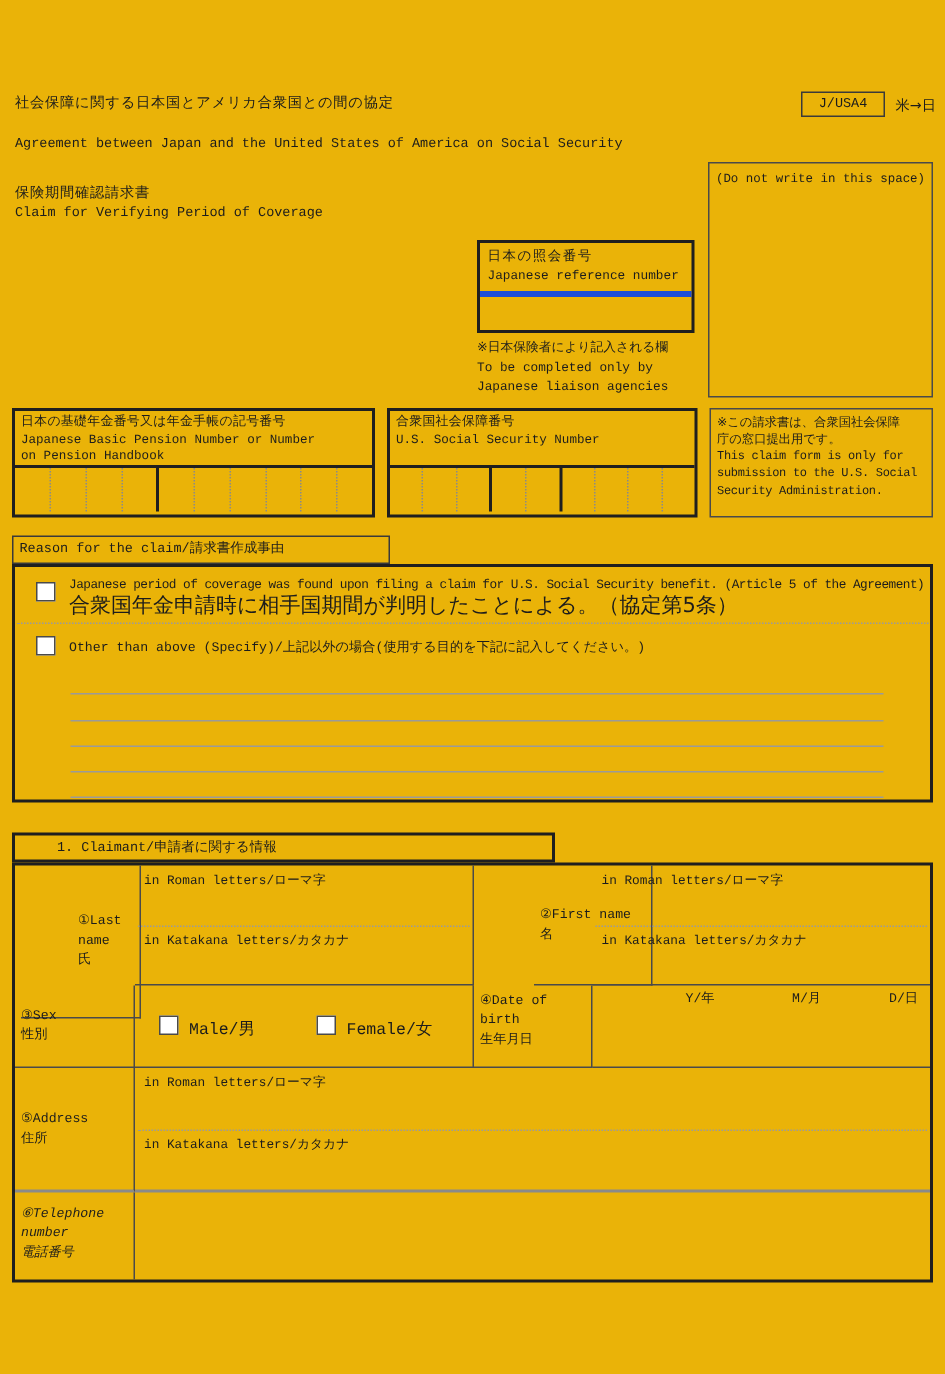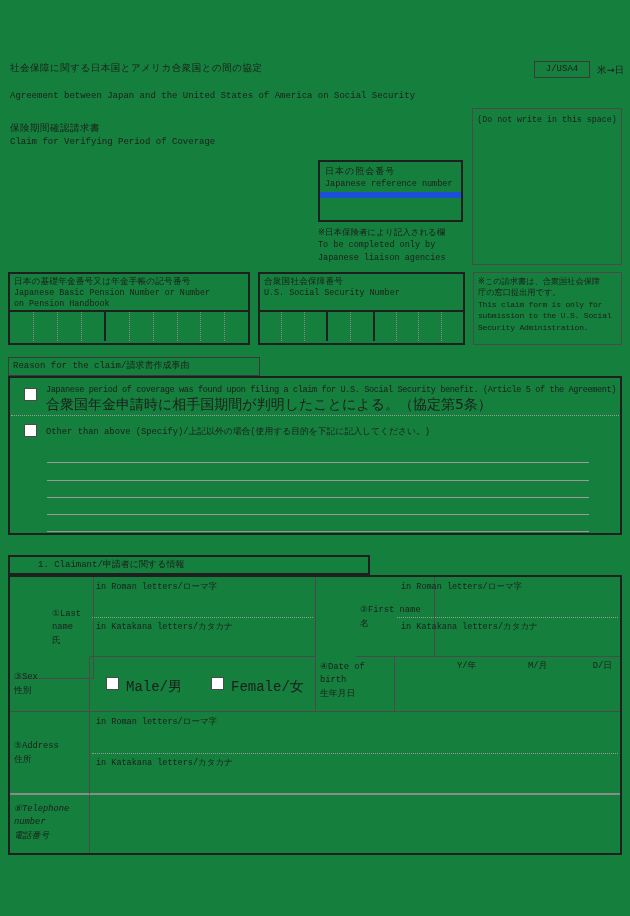--- a/index.html
+++ b/index.html
@@ -1,39 +1,39 @@
 <!DOCTYPE html>
 <html><head>
 <meta charset="utf-8">
 <style>
   * { margin:0; padding:0; box-sizing:border-box; }
   html,body { background:#e8e8e8; }
   .page {
     position:relative; width:630px; height:916px; margin:0 auto;
-    background:#15803d; color:#1c1c1c; overflow:hidden;
+    background:#eab308; color:#1c1c1c; overflow:hidden;
     font-family:"Liberation Mono","DejaVu Sans Mono",monospace;
     font-size:9px;
   }
   .abs { position:absolute; }
   .ja { font-family:"DejaVu Sans","Liberation Sans",sans-serif; }
   .box-thin { border:1px solid #3a3a3a; }
   .box-thick { border:2px solid #1f1f1f; }
 
   
   .title-ja { left:10px; top:62px; font-size:9.5px; letter-spacing:0.5px; }
   .code-box { left:534px; top:61px; width:56px; height:17px; text-align:center; line-height:15px; font-size:9px; }
   .direction { left:597px; top:64px; font-size:9.5px; }
   .title-en { left:10px; top:91px; font-size:9px; }
   .claim-ja { left:10px; top:122px; font-size:9.5px; letter-spacing:0.5px; }
   .claim-en { left:10px; top:137px; font-size:9px; }
   .dnw-box { left:472px; top:108px; width:150px; height:157px; border:1px solid #4a4a4a; text-align:center; padding-top:6px; font-size:8.3px; }
 
   
   .ref-box { left:318px; top:160px; width:145px; height:62px; }
-  .ref-label { height:36px; border-bottom:6px solid #1d4ed8; padding:3px 5px 0 5px; line-height:13px; }
+  .ref-label { height:36px; border-bottom:4px solid #1d4ed8; padding:3px 5px 0 5px; line-height:13px; }
   .ref-label .l1 { font-size:9px; letter-spacing:1px; }
   .ref-label .l2 { font-size:8.5px; }
   .ref-input { height:22px; }
   .ref-note { left:318px; top:226px; line-height:13px; font-size:8.5px; }
 
   
   .numbox { top:272px; height:73px; }
   .jp-box { left:8px; width:242px; }
   .ssn-box { left:258px; width:207px; }
   .num-head { height:38px; border-bottom:2px solid #1f1f1f; padding:2px 4px 0 4px; font-size:8.4px; line-height:11.6px; }
@@ -65,21 +65,21 @@
   .claimant-tab { left:8px; top:555px; width:362px; height:20px; padding-left:28px; line-height:17px; font-size:9px; }
   .claim-table { left:8px; top:575px; width:614px; height:280px; }
   .tcell { position:absolute; }
   .br { border-right:1px solid #4a4a4a; }
   .bb { border-bottom:1px solid #4a4a4a; }
   .bb2 { border-bottom:2px solid #8a8a8a; }
   .vlabel { display:flex; flex-direction:column; justify-content:center; padding-left:4px; line-height:13px; font-size:8.8px; }
   .split-cell .half-label { position:absolute; left:6px; font-size:8.5px; }
   .split-dot { position:absolute; left:2px; right:2px; border-top:1px dotted #9a9a9a; }
   .toplabel { padding:4px 0 0 4px; line-height:13px; font-size:8.8px; }
-  .sexopt-label { position:absolute; top:21px; font-size:14px; }
+  .sexopt-label { position:absolute; top:21px; font-size:11px; }
   .ymd { position:absolute; top:3px; font-size:8.8px; }
 </style>
 </head>
 <body>
 
 <div class="page">
 
   <div class="abs title-ja ja">社会保障に関する日本国とアメリカ合衆国との間の協定</div>
   <div class="abs code-box box-thin">J/USA4</div>
   <div class="abs direction ja">米→日</div>

